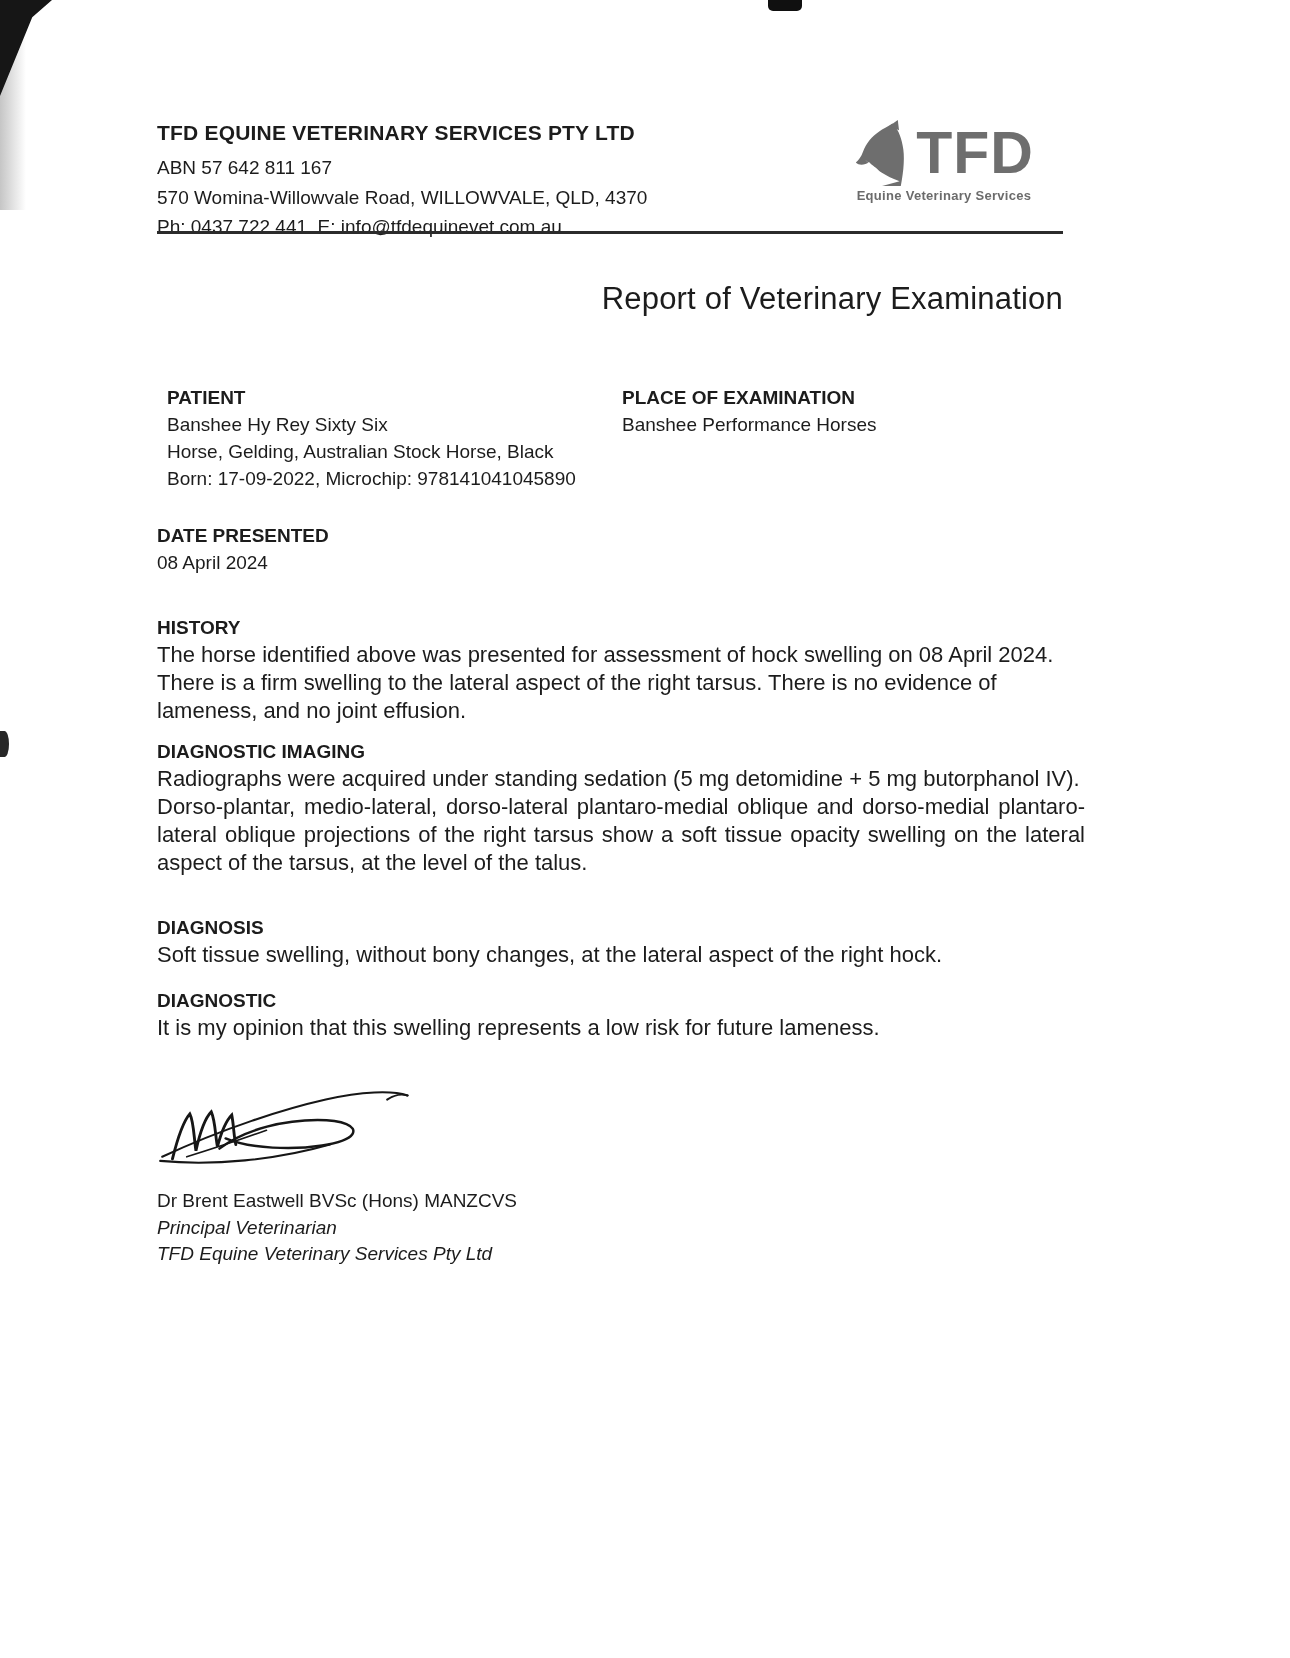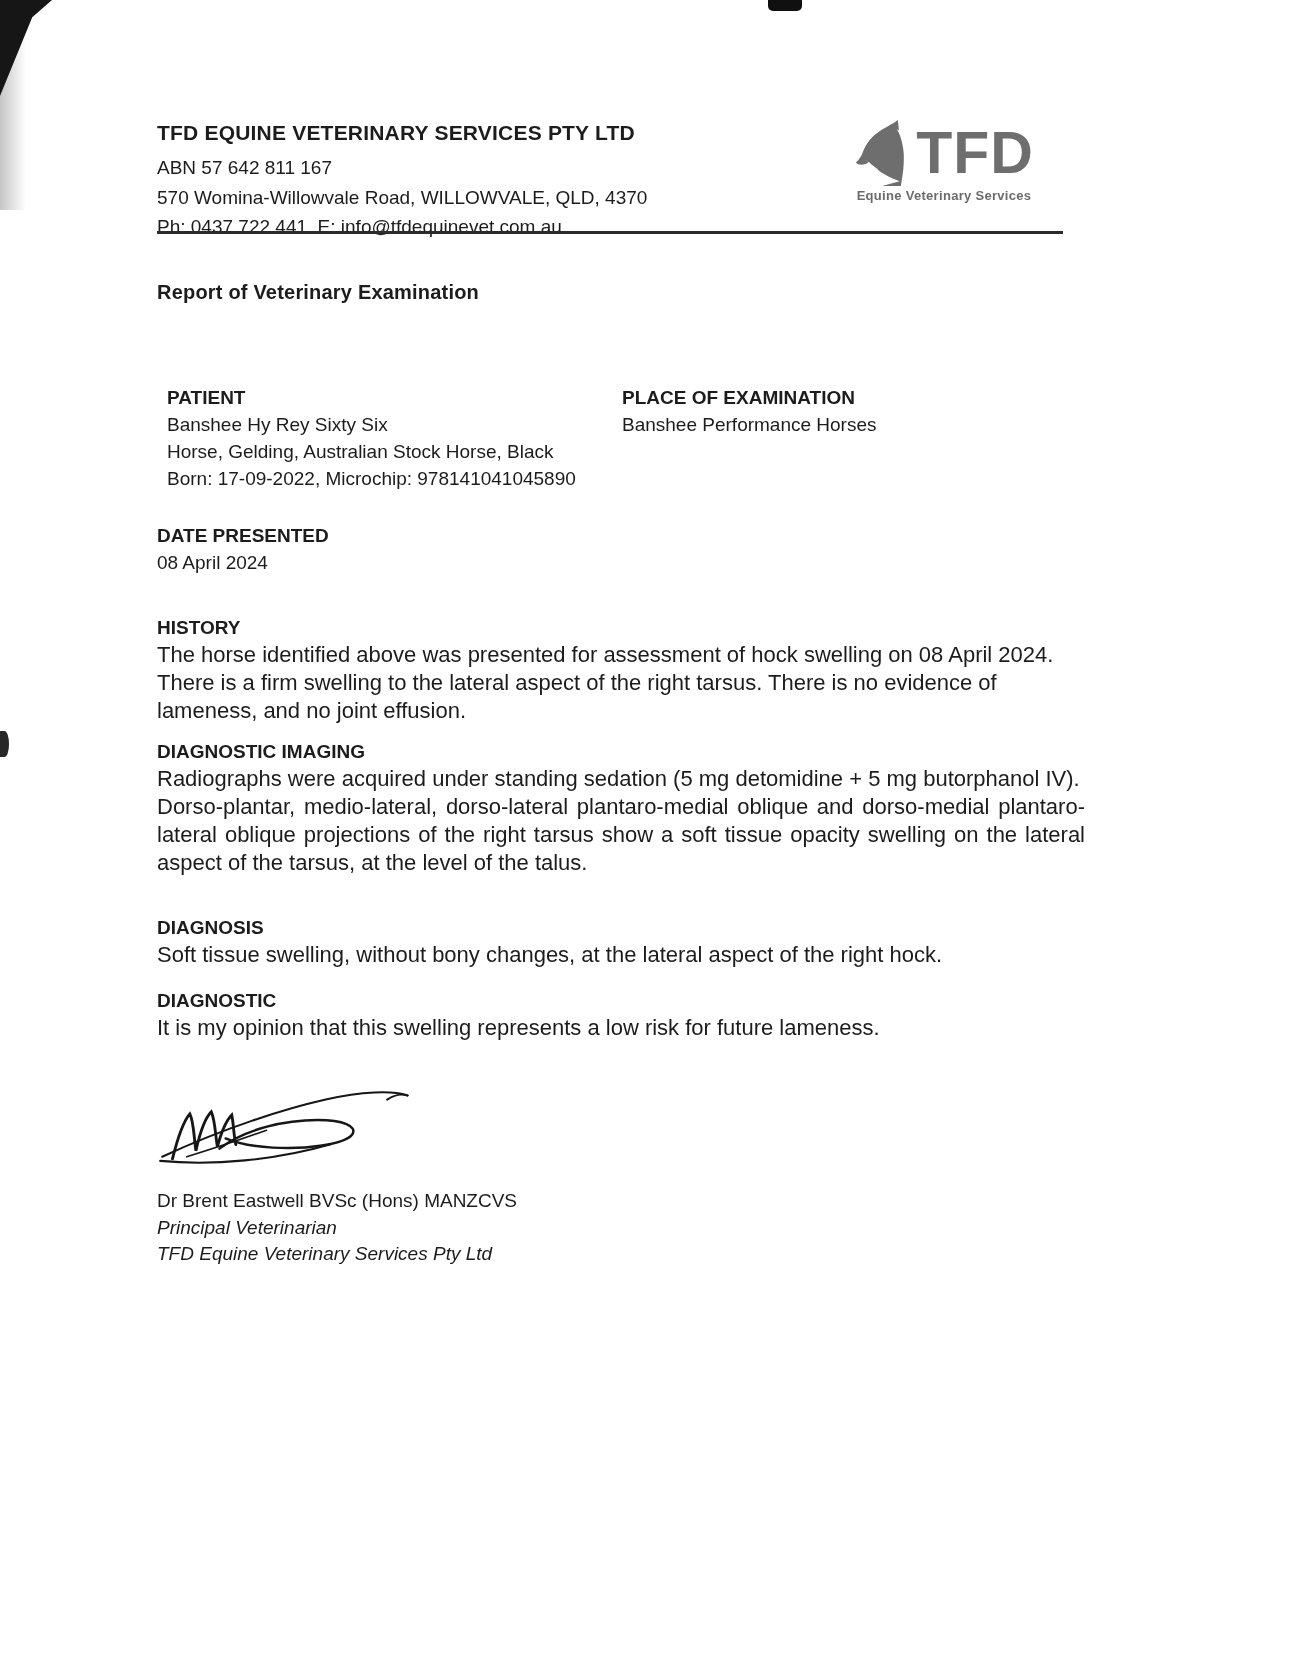--- a/index.html
+++ b/index.html
@@ -43,22 +43,22 @@
   .lh-line { font-size: 19px; line-height: 29.5px; }
 
   .logo { left: 853px; top: 120px; width: 182px; text-align: center; color: #6e6e6e; }
   .logo-row { display: flex; align-items: center; justify-content: center; }
   .logo-horse svg { display: block; width: 60px; height: 66px; }
   .logo-tfd { font-size: 59px; font-weight: bold; letter-spacing: 1px; line-height: 60px; margin-left: 2px; }
   .logo-sub { font-size: 13px; font-weight: bold; letter-spacing: .3px; margin-top: 2px; color: #6b6b6b; }
 
   .rule { left: 157px; top: 231px; width: 906px; height: 3px; background: #2b2b2b; }
 
-  .title { left: 157px; top: 281px; width: 906px; text-align: left;
-           font-size: 20px; font-weight: bold; letter-spacing: .2px; }
+  .title { left: 157px; top: 281px; width: 906px; text-align: right;
+           font-size: 31px; font-weight: normal; letter-spacing: .2px; }
 
   .h { font-weight: bold; }
   .sec { font-size: 19px; line-height: 27px; }
   .par { font-size: 22px; line-height: 28px; width: 928px; }
   .justify { text-align: justify; }
 
   .col-patient { left: 167px; top: 384px; width: 460px; }
   .col-place   { left: 622px; top: 384px; width: 420px; }
   .sec-date    { left: 157px; top: 522px; }
   .sec-history { left: 157px; top: 614px; }

